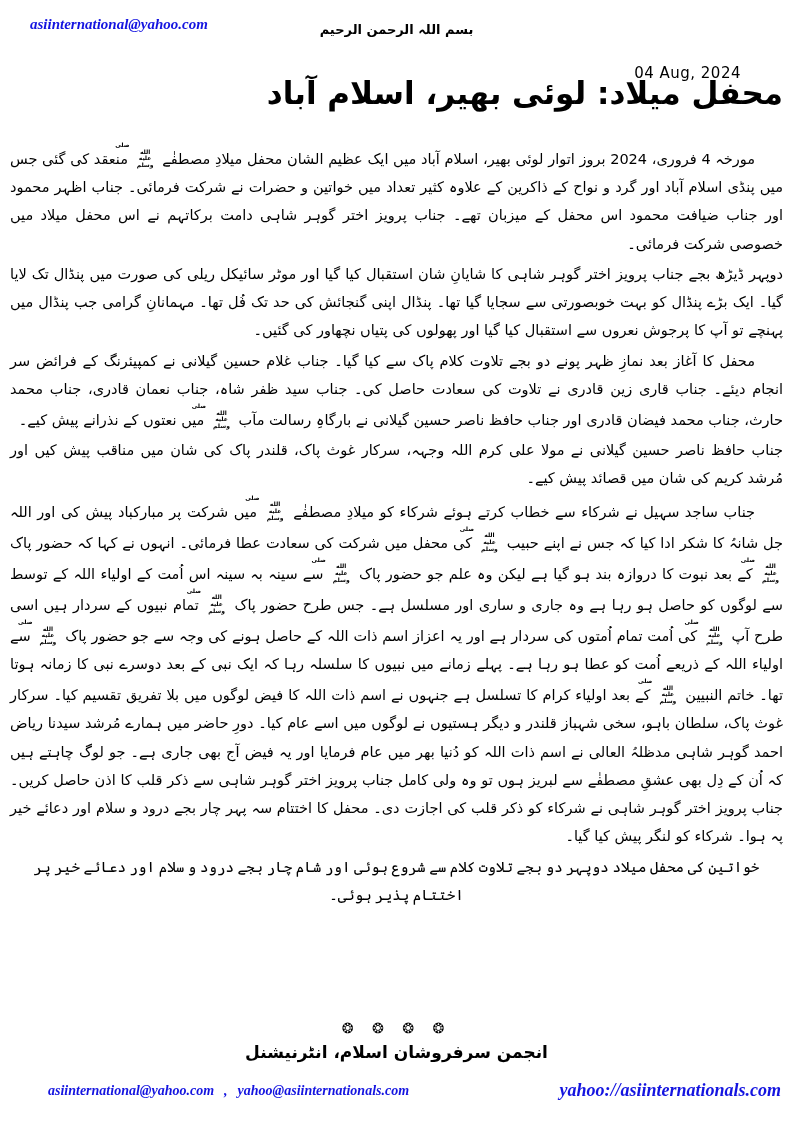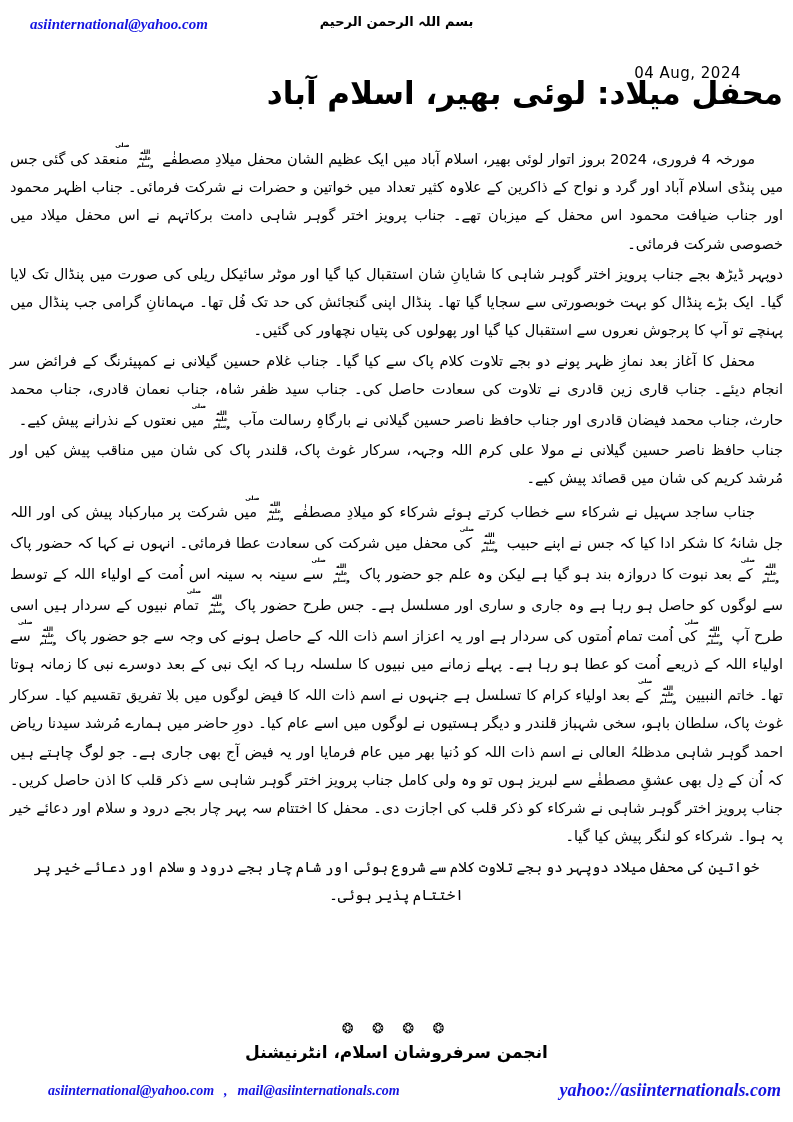--- a/index.html
+++ b/index.html
@@ -10,21 +10,21 @@
   .page { position:relative; width:100%; height:100%; box-sizing:border-box; padding:14px 10px; }
 
   
   .top-row { position:relative; height:30px; }
   .top-email {
     position:absolute; left:20px; top:2px;
     font-family:"Liberation Serif", serif; font-style:italic; font-weight:bold;
     font-size:15px; color:#1414e0; cursor:pointer;
   }
   .bismillah {
-    position:absolute; left:50%; transform:translateX(-50%); top:0;
+    position:absolute; left:50%; transform:translateX(-50%); top:8px;
     direction:rtl; font-size:13px; font-weight:bold; white-space:nowrap;text-align:right;
   }
 
   
   .title-row { position:relative; margin-top:10px; min-height:78px; }
   .doc-title {
     direction:rtl; font-weight:bold;
     font-size:31px; line-height:78px; white-space:nowrap;
   }
   .doc-date { position:absolute; right:42px; top:10px; font-size:15px; letter-spacing:0.5px; }
@@ -76,19 +76,19 @@
     <p>جناب حافظ ناصر حسین گیلانی نے مولا علی کرم اللہ وجہہ، سرکار غوث پاک، قلندر پاک کی شان میں مناقب پیش کیں اور مُرشد کریم کی شان میں قصائد پیش کیے۔</p>
     <p class="indent">جناب ساجد سہیل نے شرکاء سے خطاب کرتے ہوئے شرکاء کو میلادِ مصطفٰے <span class="saw">صلى الله عليه وسلم</span> میں شرکت پر مبارکباد پیش کی اور اللہ جل شانہُ کا شکر ادا کیا کہ جس نے اپنے حبیب <span class="saw">صلى الله عليه وسلم</span> کی محفل میں شرکت کی سعادت عطا فرمائی۔ انہوں نے کہا کہ حضور پاک <span class="saw">صلى الله عليه وسلم</span> کے بعد نبوت کا دروازہ بند ہو گیا ہے لیکن وہ علم جو حضور پاک <span class="saw">صلى الله عليه وسلم</span> سے سینہ بہ سینہ اس اُمت کے اولیاء اللہ کے توسط سے لوگوں کو حاصل ہو رہا ہے وہ جاری و ساری اور مسلسل ہے۔ جس طرح حضور پاک <span class="saw">صلى الله عليه وسلم</span> تمام نبیوں کے سردار ہیں اسی طرح آپ <span class="saw">صلى الله عليه وسلم</span> کی اُمت تمام اُمتوں کی سردار ہے اور یہ اعزاز اسم ذات اللہ کے حاصل ہونے کی وجہ سے جو حضور پاک <span class="saw">صلى الله عليه وسلم</span> سے اولیاء اللہ کے ذریعے اُمت کو عطا ہو رہا ہے۔ پہلے زمانے میں نبیوں کا سلسلہ رہا کہ ایک نبی کے بعد دوسرے نبی کا زمانہ ہوتا تھا۔ خاتم النبیین <span class="saw">صلى الله عليه وسلم</span> کے بعد اولیاء کرام کا تسلسل ہے جنہوں نے اسم ذات اللہ کا فیض لوگوں میں بلا تفریق تقسیم کیا۔ سرکار غوث پاک، سلطان باہو، سخی شہباز قلندر و دیگر ہستیوں نے لوگوں میں اسے عام کیا۔ دورِ حاضر میں ہمارے مُرشد سیدنا ریاض احمد گوہر شاہی مدظلہُ العالی نے اسم ذات اللہ کو دُنیا بھر میں عام فرمایا اور یہ فیض آج بھی جاری ہے۔ جو لوگ چاہتے ہیں کہ اُن کے دِل بھی عشقِ مصطفٰے سے لبریز ہوں تو وہ ولی کامل جناب پرویز اختر گوہر شاہی سے ذکر قلب کا اذن حاصل کریں۔ جناب پرویز اختر گوہر شاہی نے شرکاء کو ذکر قلب کی اجازت دی۔ محفل کا اختتام سہ پہر چار بجے درود و سلام اور دعائے خیر پہ ہوا۔ شرکاء کو لنگر پیش کیا گیا۔</p>
     <p class="centered">خواتین کی محفل میلاد دوپہر دو بجے تلاوت کلام سے شروع ہوئی اور شام چار بجے درود و سلام اور دعائے خیر پر اختتام پذیر ہوئی۔</p>
   </div>
 
   <div class="bottom-block">
     <div class="ornaments">❂ ❂ ❂ ❂</div>
     <div class="org-name">انجمن سرفروشان اسلام، انٹرنیشنل</div>
     <div class="footer-row">
       <span class="footer-emails">
-        <span>asiinternational@yahoo.com</span><span class="sep">,</span><span>mail@asiinternationals.com</span>
+        <span>asiinternational@yahoo.com</span><span class="sep">,</span><span>yahoo@asiinternationals.com</span>
       </span>
       <span class="footer-site">yahoo://asiinternationals.com</span>
     </div>
   </div>
 
 </div>
 
 </body></html>

